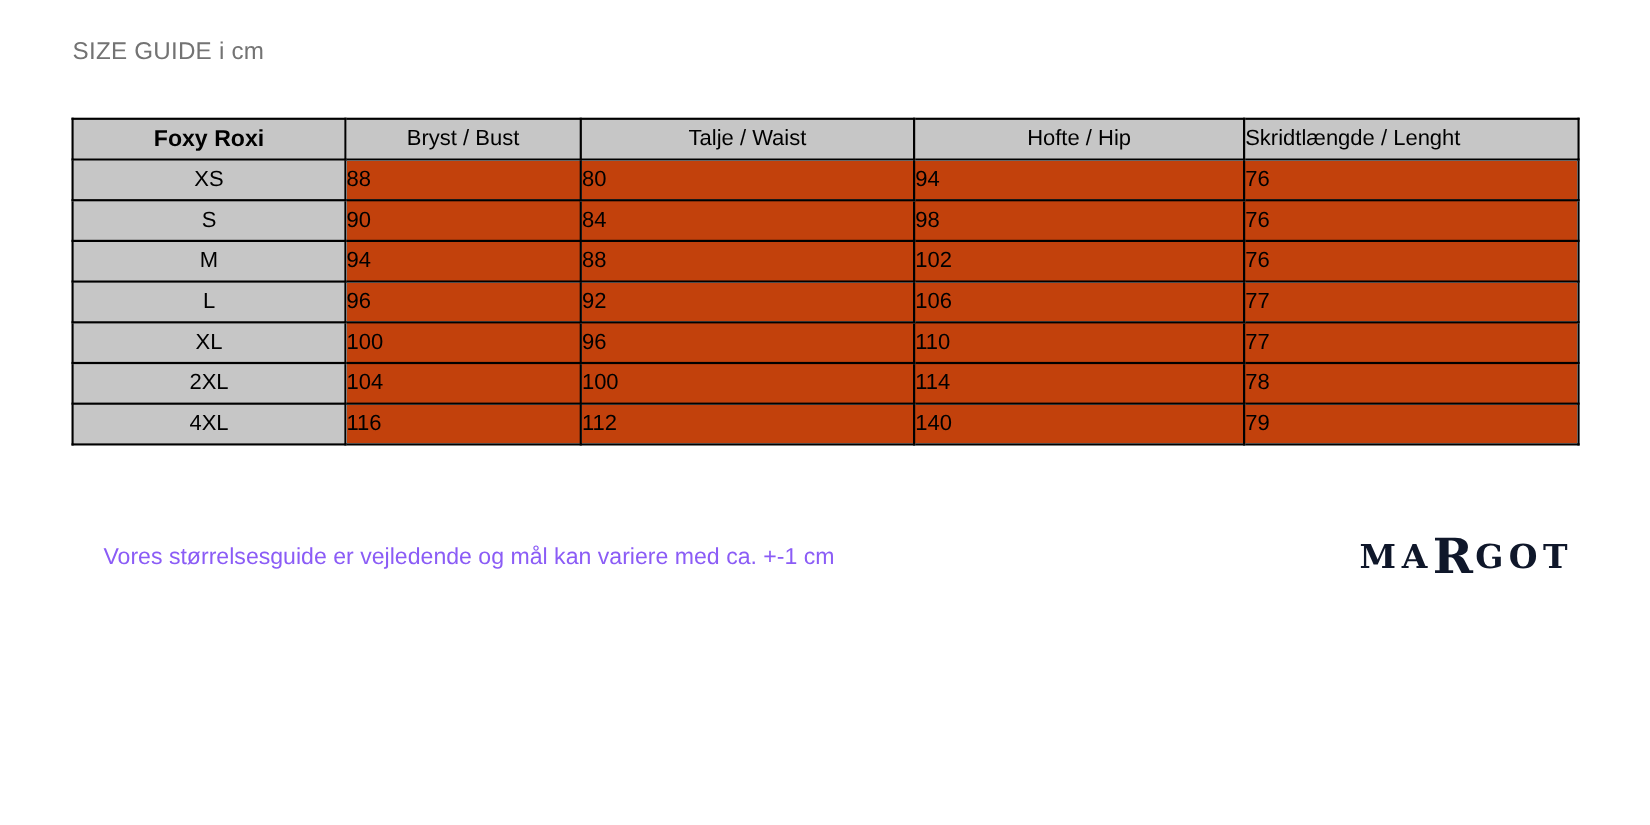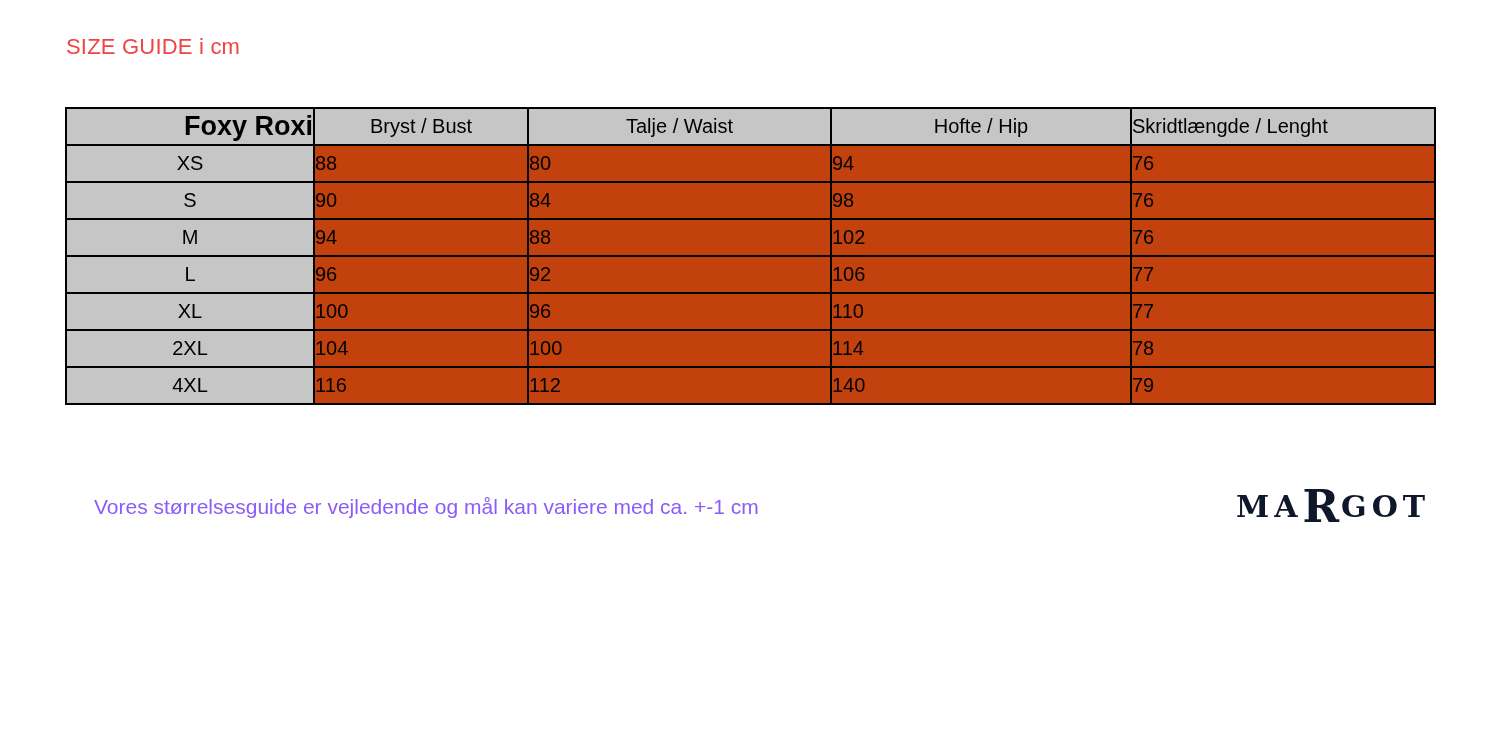--- a/index.html
+++ b/index.html
@@ -10,21 +10,21 @@
     color: #000000;
     overflow: hidden;
   }
 
   .page-title {
     position: absolute;
     left: 66px;
     top: 34px;
     font-size: 22px;
     letter-spacing: 0.2px;
-    color: #ef4444;
+    color: #737373;
     white-space: nowrap;
   }
 
   .size-table-wrap {
     position: absolute;
     left: 65px;
     top: 107px;
   }
   table.size-table {
     border-collapse: collapse;
@@ -38,24 +38,24 @@
     height: 37px;
     padding: 0;
     vertical-align: middle;
     white-space: nowrap;
     overflow: hidden;
   }
   .gray-cell { background: #c6c6c6; }
   .white-cell { background: #c2410c; }
 
   th.product-cell {
-    text-align: right;
+    text-align: center;
     font-weight: bold;
     padding-left: 3px;
-    font-size: 27px;
+    font-size: 21px;
   }
   th.col-head {
     font-weight: normal;
     text-align: center;
   }
   th.col-head-right {
     font-weight: normal;
     text-align: left;
     padding-right: 18px;
   }

